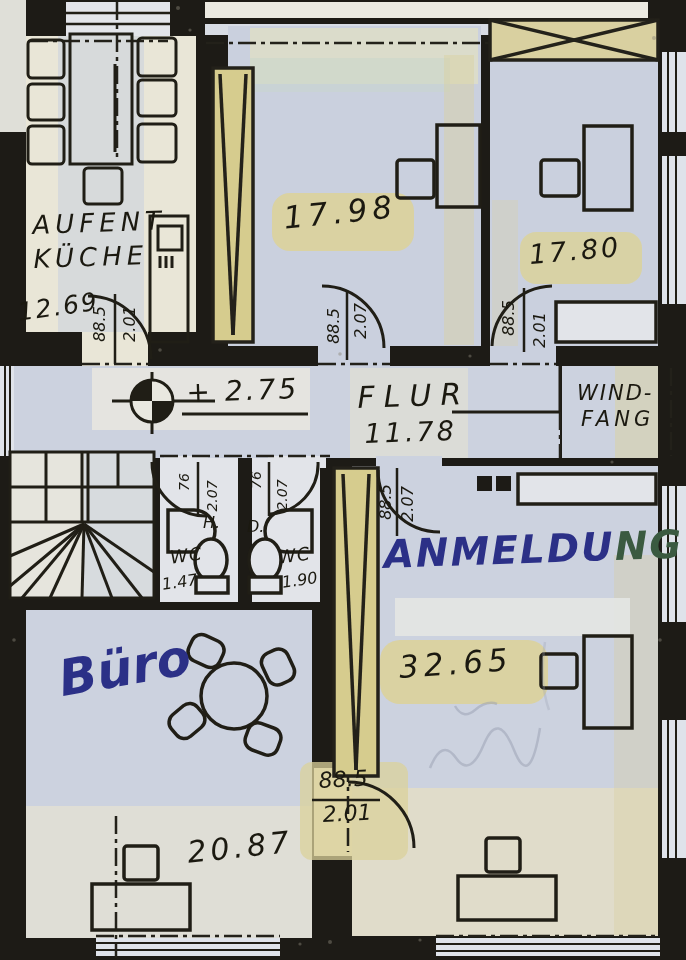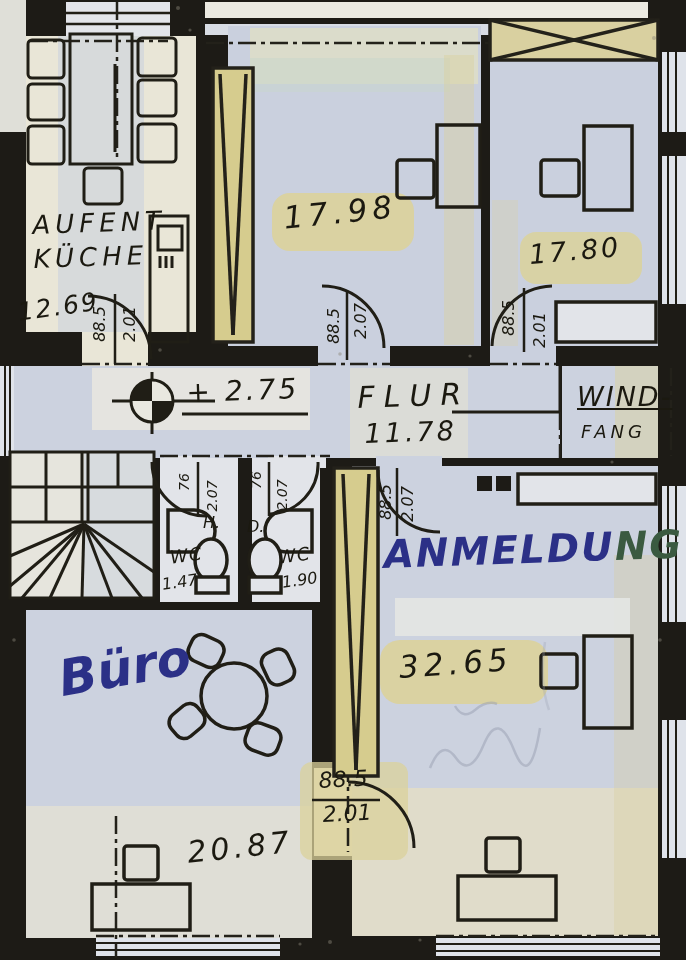--- a/index.html
+++ b/index.html
@@ -289,22 +289,22 @@
   <div class="lbl" style="left:16px;top:300px;font-size:25px;letter-spacing:2px;transform:rotate(-8deg);">12.69</div>
 
   <div class="lbl" style="left:282px;top:203px;font-size:31px;letter-spacing:5px;transform:rotate(-6deg);">17.98</div>
   <div class="lbl" style="left:528px;top:241px;font-size:27px;letter-spacing:3px;transform:rotate(-5deg);">17.80</div>
 
   <div class="lbl" style="left:186px;top:379px;font-size:28px;letter-spacing:3px;transform:rotate(-2deg);">+ 2.75</div>
 
   <div class="lbl" style="left:357px;top:383px;font-size:30px;letter-spacing:9px;transform:rotate(-2deg);">FLUR</div>
   <div class="lbl" style="left:364px;top:420px;font-size:27px;letter-spacing:3px;transform:rotate(-2deg);">11.78</div>
 
-  <div class="lbl" style="left:577px;top:383px;font-size:27px;letter-spacing:2px;text-decoration:underline;">WIND-</div>
-  <div class="lbl" style="left:581px;top:423px;font-size:18px;letter-spacing:4px;">FANG</div>
+  <div class="lbl" style="left:577px;top:383px;font-size:21px;letter-spacing:2px;">WIND-</div>
+  <div class="lbl" style="left:581px;top:409px;font-size:21px;letter-spacing:4px;">FANG</div>
 
   <div class="lbl" style="left:203px;top:515px;font-size:16px;">H.</div>
   <div class="lbl" style="left:169px;top:549px;font-size:18px;letter-spacing:1px;transform:rotate(-8deg);">WC</div>
   <div class="lbl" style="left:161px;top:577px;font-size:16px;transform:rotate(-8deg);">1.47</div>
 
   <div class="lbl" style="left:247px;top:519px;font-size:16px;">D.</div>
   <div class="lbl" style="left:277px;top:549px;font-size:18px;letter-spacing:1px;transform:rotate(-8deg);">WC</div>
   <div class="lbl" style="left:281px;top:575px;font-size:16px;transform:rotate(-8deg);">1.90</div>
 
   <div class="lbl marker" style="left:55px;top:655px;font-size:50px;transform:rotate(-10deg);">Büro</div>

